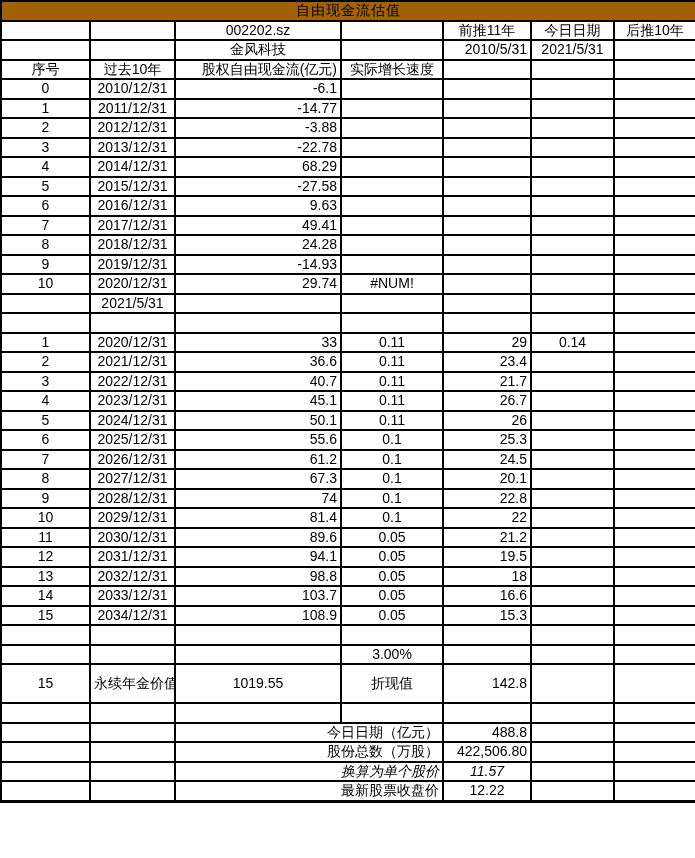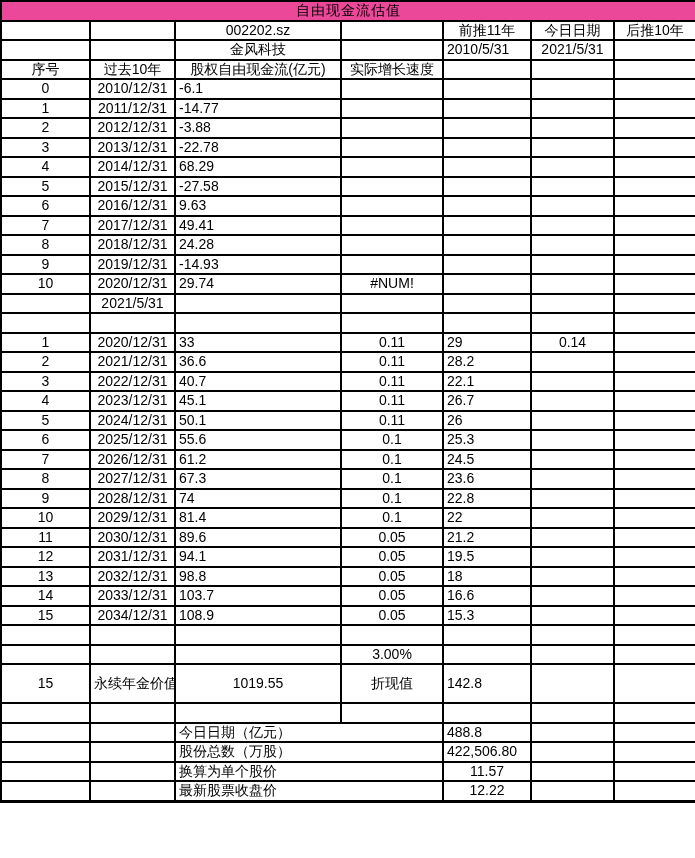--- a/index.html
+++ b/index.html
@@ -18,26 +18,26 @@
     font-weight: normal;
     height: 19.5px;
     line-height: 1.25;
     overflow: hidden;
     white-space: nowrap;
     vertical-align: middle;
     color: #000;
   }
   tr.tall td { height: 39px; }
   .c { text-align: center; }
-  .r { }
-  .l { text-align: center; }
+  .r { text-align: right; }
+  .l { text-align: right; }
   .thin { font-size: 12px; }
-  .red { color: #FF0000; }
+  .red { color: #FF0000; font-style: italic; }
   .title-cell {
-    background: #ec4899;
+    background: #a16207;
     color: #FF0000;
     font-weight: bold;
     font-size: 15px;
     text-align: center;
     letter-spacing: 1px;
   }
   .wrap { white-space: normal; line-height: 17px; padding: 0 2px; }
   .cliplabel { padding-right: 0; }
 </style>
 </head>
@@ -230,31 +230,31 @@
     <td class="r">29</td>
     <td class="c">0.14</td>
     <td></td>
   </tr>
 
   <tr>
     <td class="c">2</td>
     <td class="c thin">2021/12/31</td>
     <td class="r">36.6</td>
     <td class="c">0.11</td>
-    <td class="r">28.2</td>
+    <td class="r">23.4</td>
     <td class="c"></td>
     <td></td>
   </tr>
 
   <tr>
     <td class="c">3</td>
     <td class="c thin">2022/12/31</td>
     <td class="r">40.7</td>
     <td class="c">0.11</td>
-    <td class="r">22.1</td>
+    <td class="r">21.7</td>
     <td class="c"></td>
     <td></td>
   </tr>
 
   <tr>
     <td class="c">4</td>
     <td class="c thin">2023/12/31</td>
     <td class="r">45.1</td>
     <td class="c">0.11</td>
     <td class="r">26.7</td>
@@ -290,21 +290,21 @@
     <td class="r">24.5</td>
     <td class="c"></td>
     <td></td>
   </tr>
 
   <tr>
     <td class="c">8</td>
     <td class="c thin">2027/12/31</td>
     <td class="r">67.3</td>
     <td class="c">0.1</td>
-    <td class="r">23.6</td>
+    <td class="r">20.1</td>
     <td class="c"></td>
     <td></td>
   </tr>
 
   <tr>
     <td class="c">9</td>
     <td class="c thin">2028/12/31</td>
     <td class="r">74</td>
     <td class="c">0.1</td>
     <td class="r">22.8</td>

